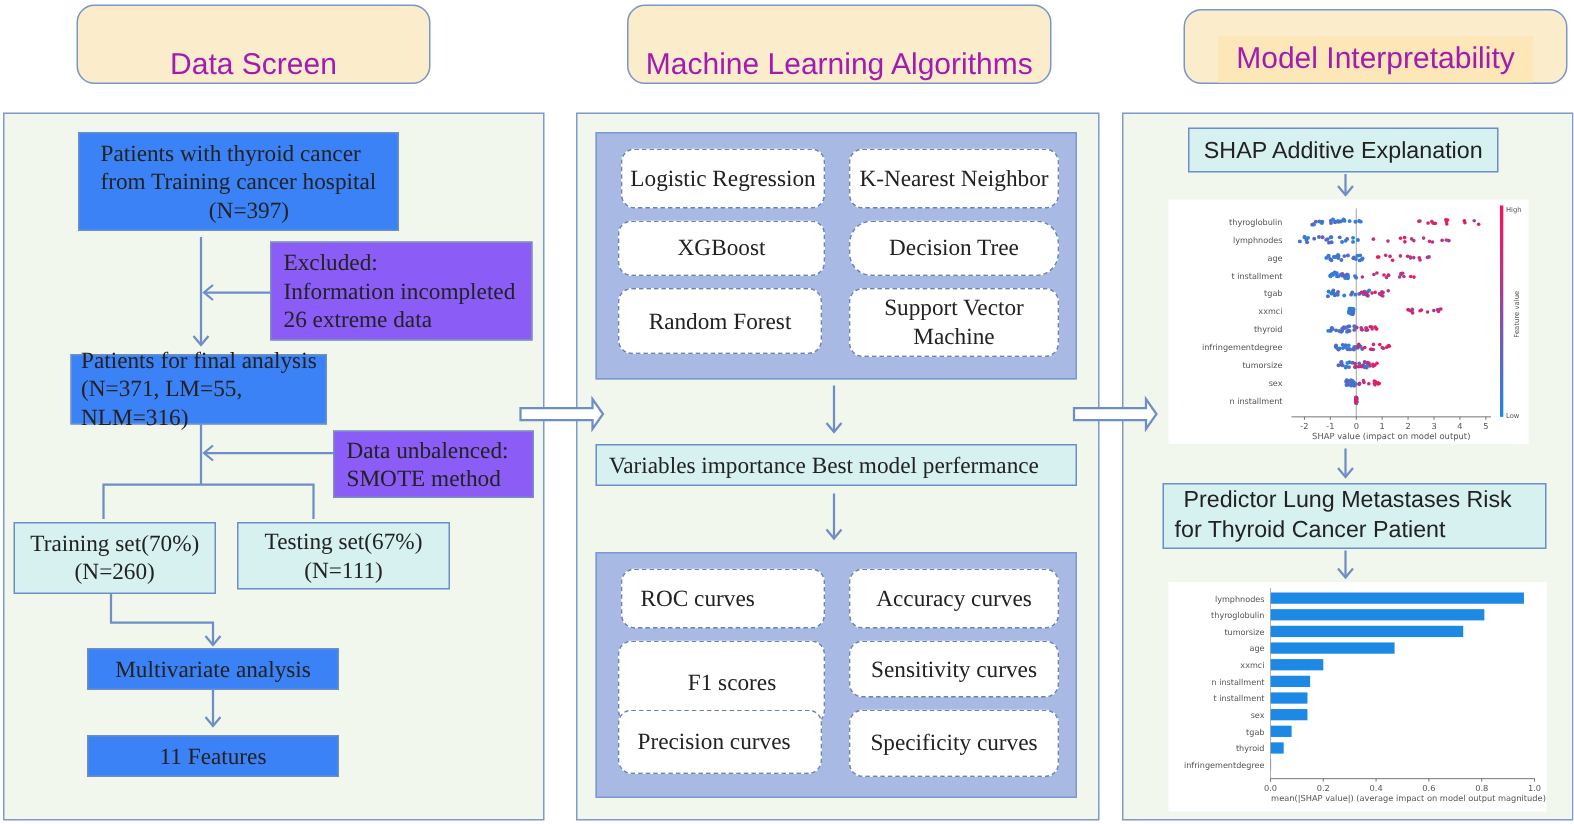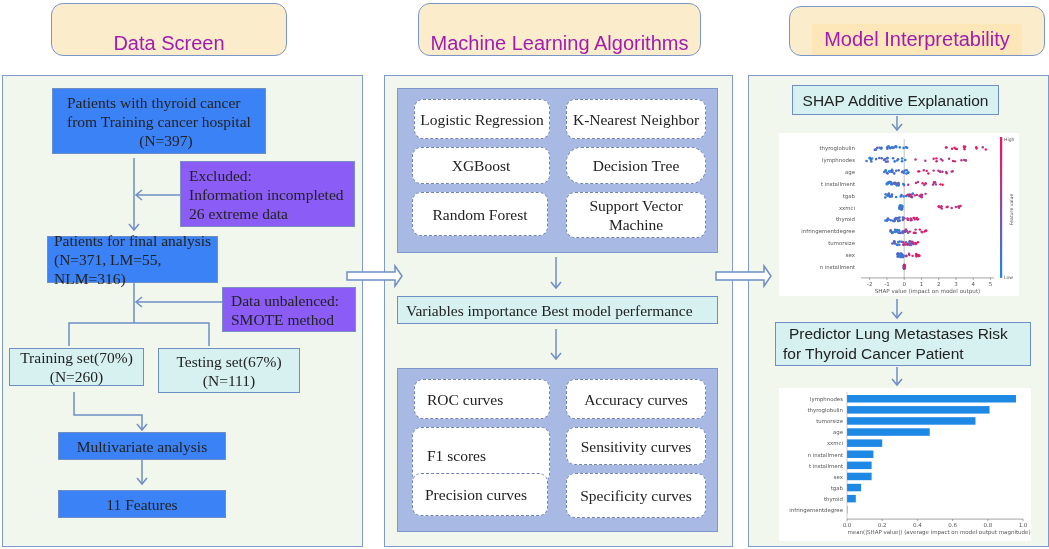--- a/index.html
+++ b/index.html
@@ -83,21 +83,21 @@
   <span>26 extreme data</span>
 </div>
 <div class="abs box blue left" style="left:47px;top:236px;width:171px;height:47px;padding-left:6px;">
   <span>Patients for final analysis</span>
   <span>(N=371, LM=55, NLM=316)</span>
 </div>
 <div class="abs box orange" style="left:222px;top:287px;width:134px;height:45px;">
   <span>Data unbalenced:</span>
   <span>SMOTE method</span>
 </div>
-<div class="abs box cyan" style="left:9px;top:348px;width:135px;height:38px;">
+<div class="abs box cyan" style="left:9px;top:348px;width:135px;height:48px;">
   <span>Training set(70%)</span>
   <span>(N=260)</span>
 </div>
 <div class="abs box cyan" style="left:158px;top:348px;width:142px;height:45px;">
   <span>Testing set(67%)</span>
   <span>(N=111)</span>
 </div>
 <div class="abs box blue" style="left:58px;top:432px;width:168px;height:28px;">
   <span>Multivariate analysis</span>
 </div>
@@ -129,21 +129,21 @@
   <span>Variables importance Best model perfermance</span>
 </div>
 
 <div class="abs inner-blue" style="left:397px;top:368px;width:321px;height:164px;"></div>
 <div class="abs dash" style="left:414px;top:379px;width:136px;height:40px;justify-content:flex-start;padding-left:12px;">
     <span>ROC curves</span>
   </div>
 <div class="abs dash" style="left:566px;top:379px;width:140px;height:40px;">
     <span>Accuracy curves</span>
   </div>
-<div class="abs dash" style="left:412px;top:427px;width:138px;height:56px;justify-content:flex-start;padding-left:14px;">
+<div class="abs dash" style="left:412px;top:427px;width:138px;height:56px;justify-content:center;padding-left:14px;">
     <span>F1 scores</span>
   </div>
 <div class="abs dash" style="left:566px;top:427px;width:140px;height:38px;">
     <span>Sensitivity curves</span>
   </div>
 <div class="abs dash" style="left:412px;top:473px;width:136px;height:43px;justify-content:flex-start;padding-left:12px;">
     <span>Precision curves</span>
   </div>
 <div class="abs dash" style="left:566px;top:473px;width:140px;height:45px;">
     <span>Specificity curves</span>

